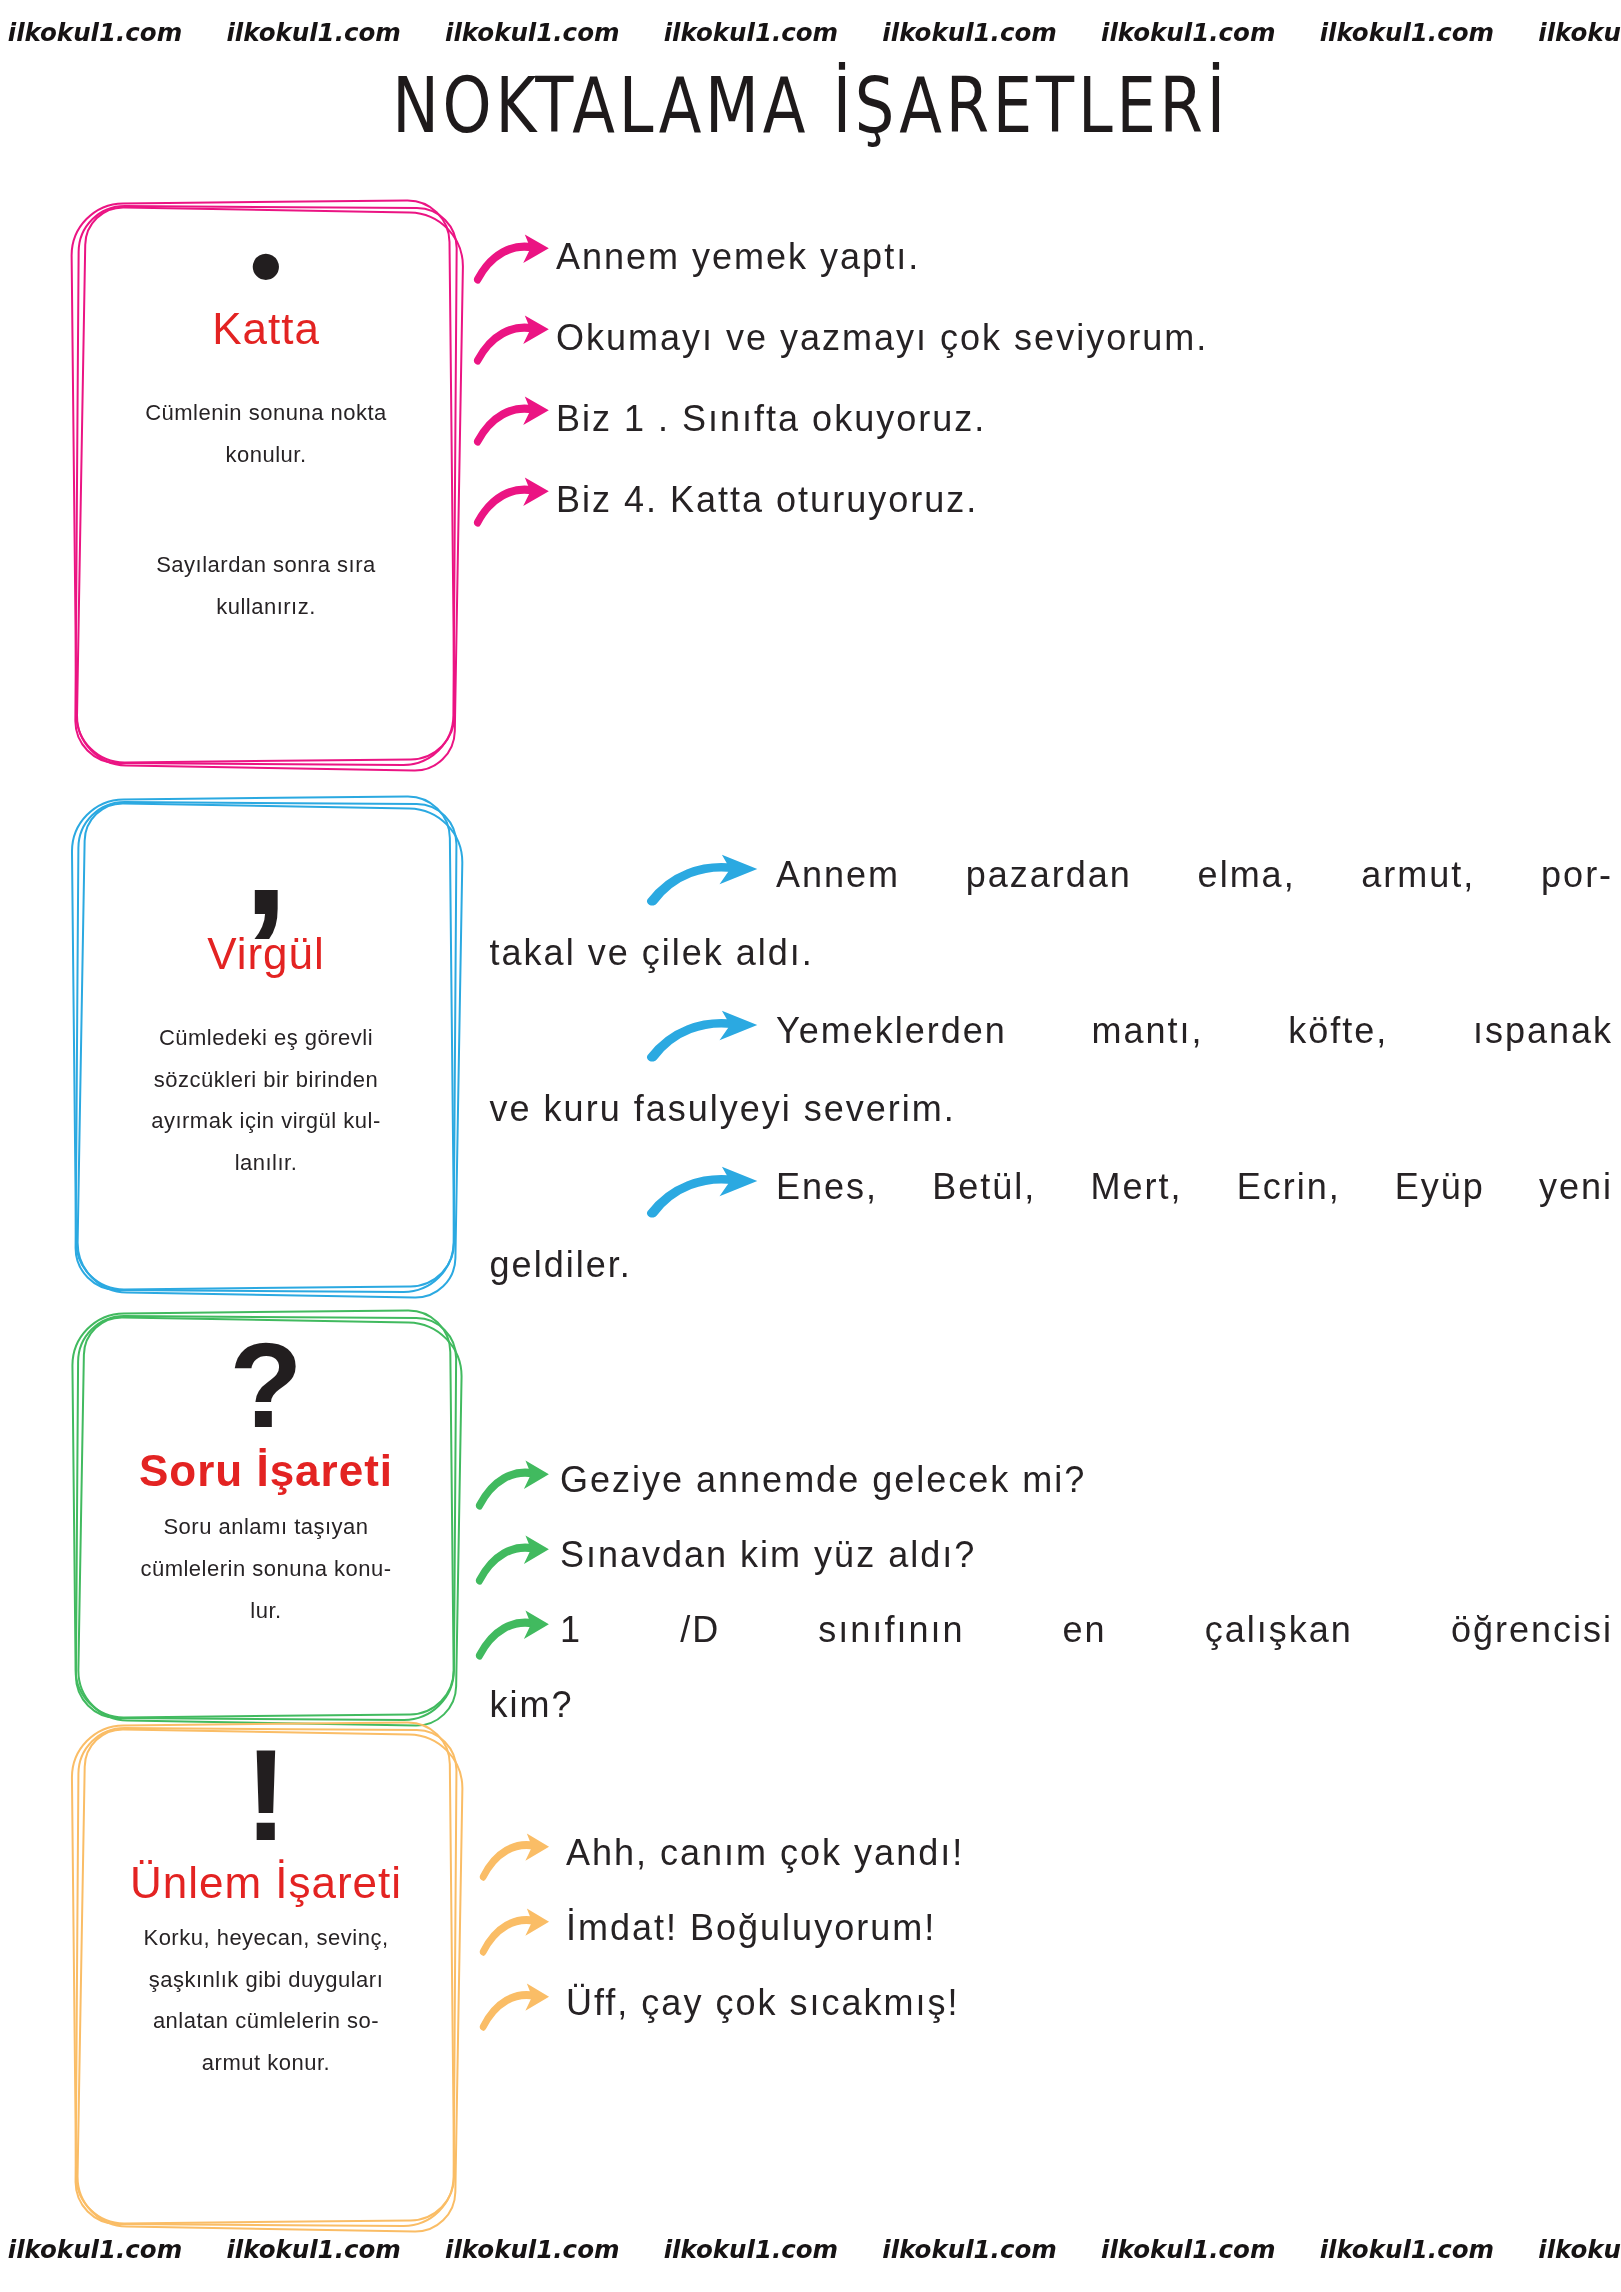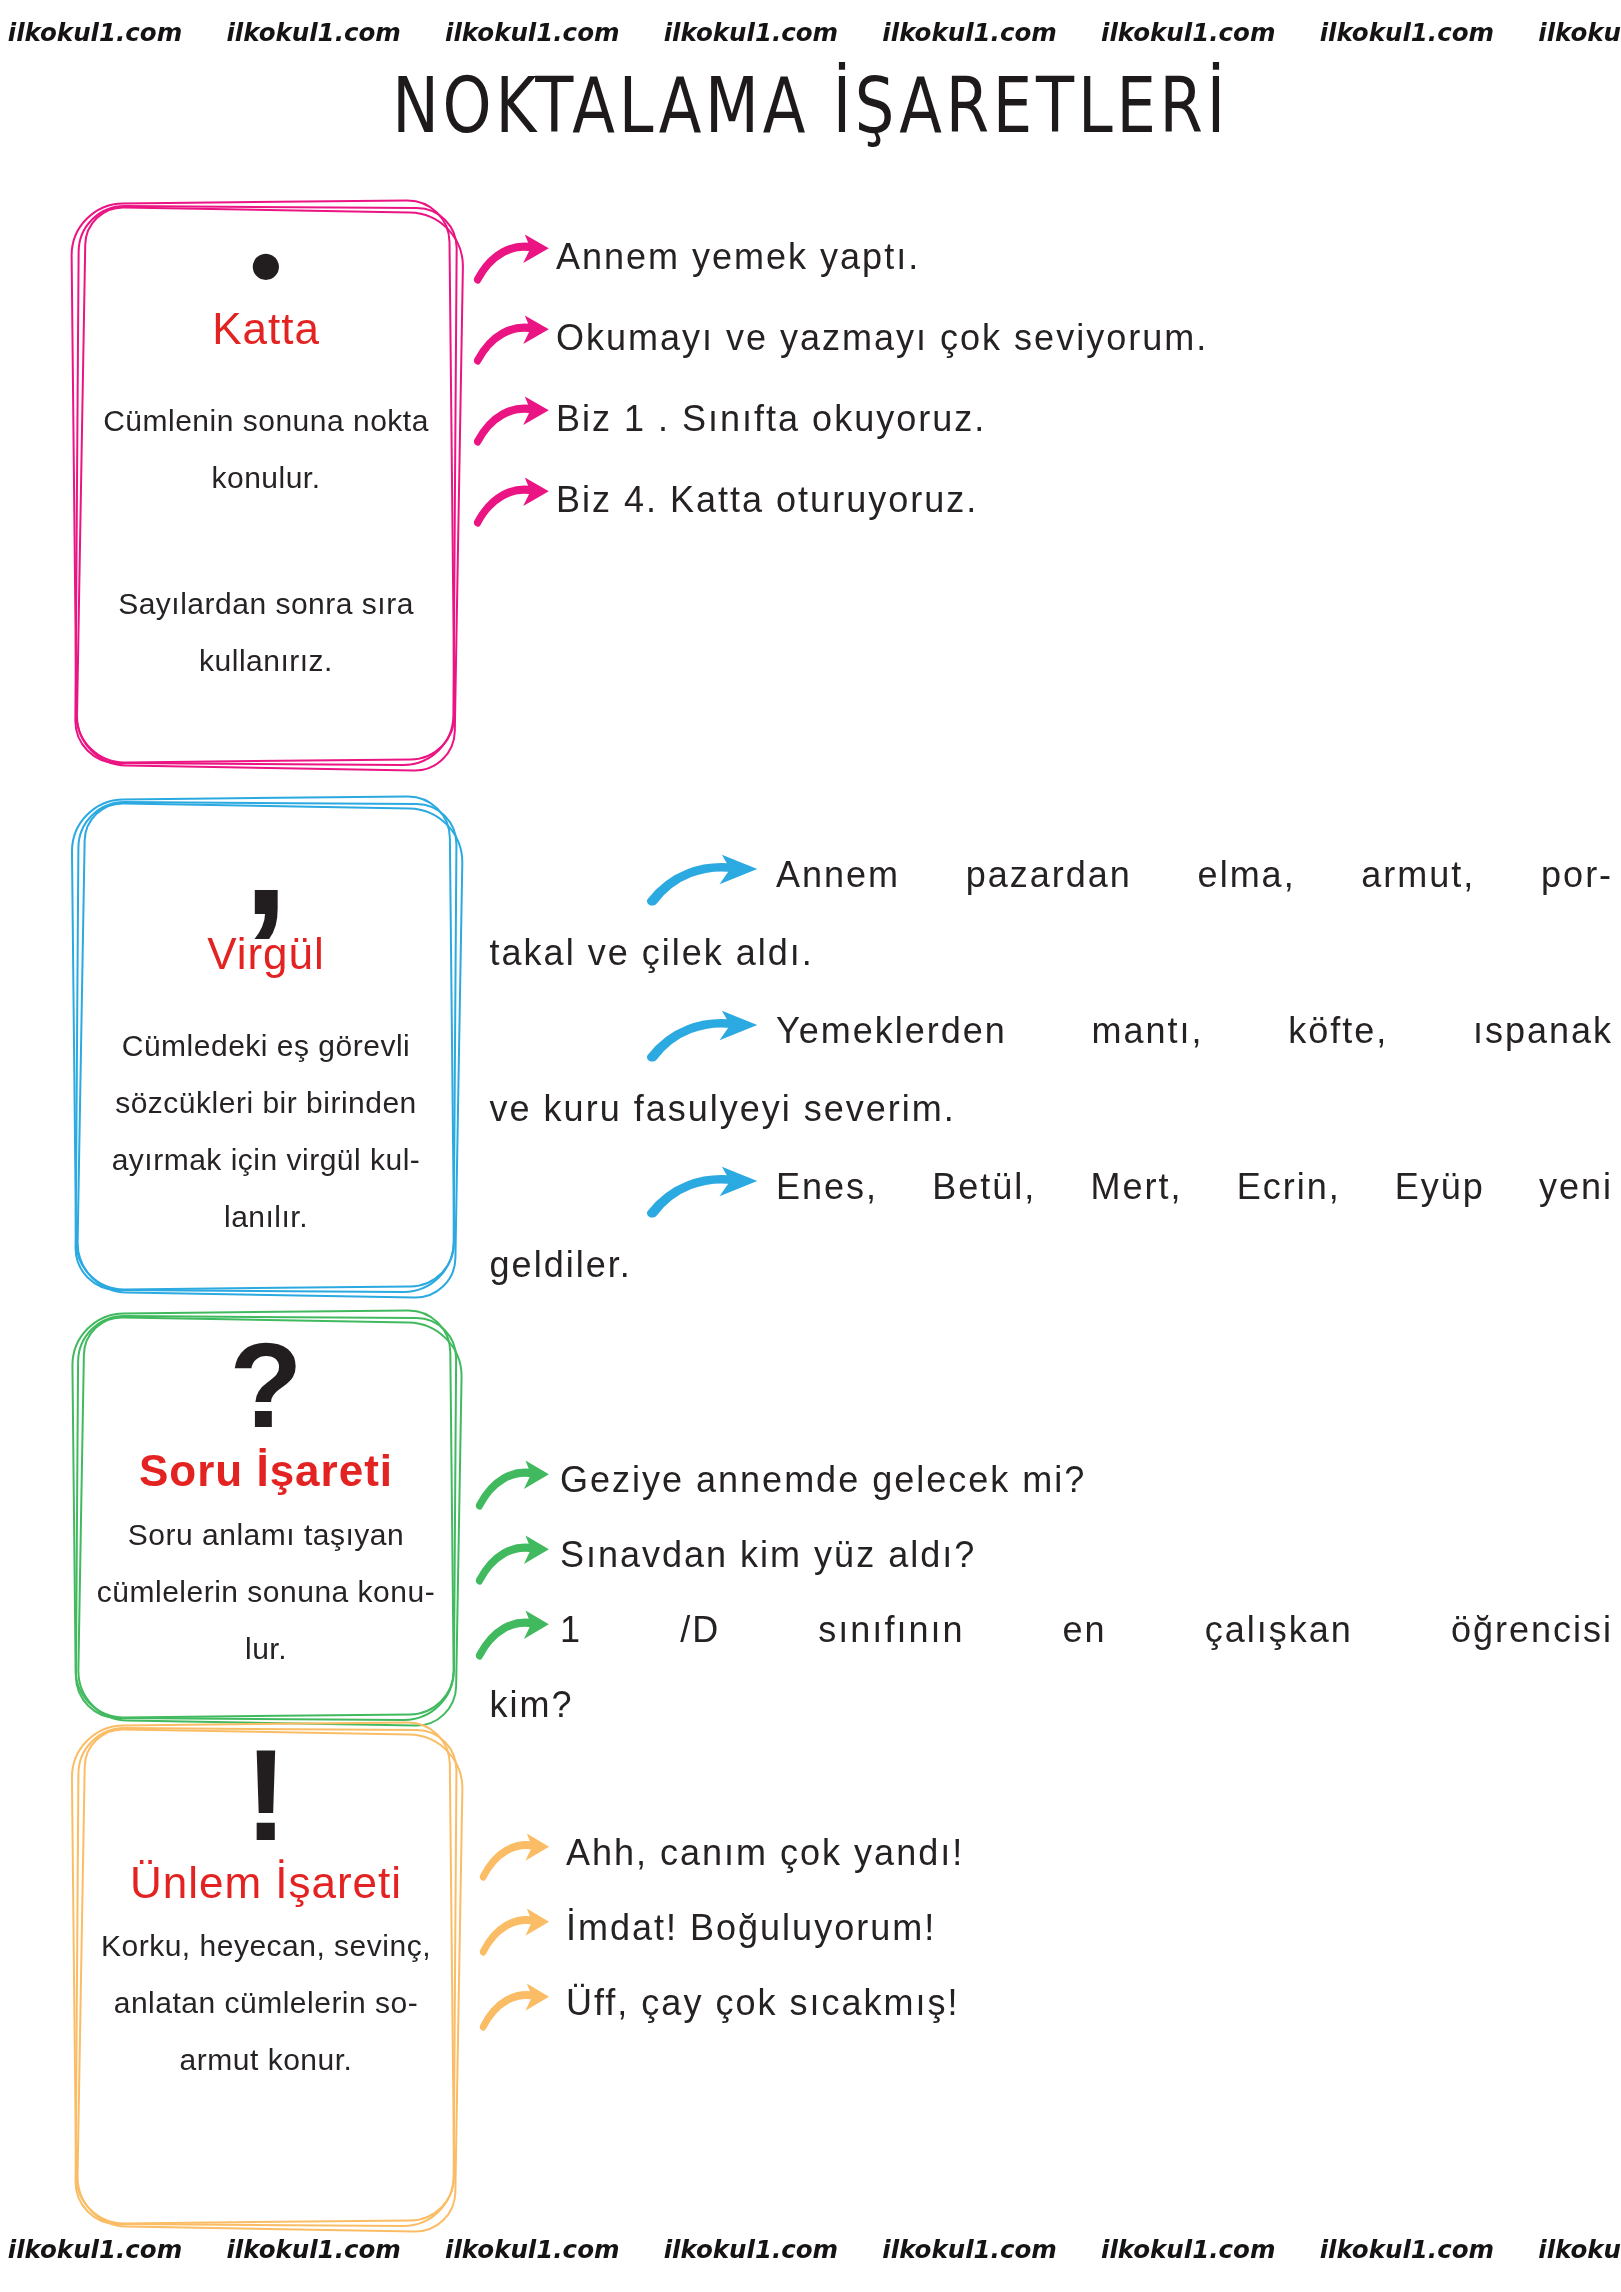--- a/index.html
+++ b/index.html
@@ -56,21 +56,21 @@
   .sym-ex    { font-size:129px; line-height:0.92; font-weight:bold; margin-top:-5.9px; }
 
   .heading {
     color:#e32322; font-size:44px; line-height:1.15; margin-top:9.8px;
     letter-spacing:1px;
   }
   .panel-1 .heading { margin-top:23.5px; }
   .panel-2 .heading { margin-top:6px;font-weight:bold; }
   .panel-3 .heading { margin-top:3.9px; }
 
-  .desc { margin-top:33px; font-size:30px; line-height:1.9; letter-spacing:0.5px; color:#272325; }
+  .desc { margin-top:33px; font-size:22px; line-height:1.9; letter-spacing:0.5px; color:#272325; }
   .panel-0 .desc { margin-top:37px; }
   .panel-1 .desc { margin-top:37px; }
   .panel-2 .desc { margin-top:9.8px; }
   .panel-3 .desc { margin-top:7.8px; }
   .desc .para + .para { margin-top:69px; }
 
   
   .examples { position:absolute; left:470px; width:1149px; }
   .panel-0 .examples { top:216px; }
   .panel-1 .examples { top:836px; }
@@ -265,20 +265,21 @@
   <div class="box">
     <i class="stroke s1"></i>
     <i class="stroke s2"></i>
     <i class="stroke s3"></i>
     <div class="box-content">
       <div class="symbol sym-ex">!</div>
       <div class="heading">Ünlem İşareti</div>
       <div class="desc">
           <div class="para">
             <div class="dline">Korku, heyecan, sevinç,</div>
+            <div class="dline">şaşkınlık gibi duyguları</div>
             <div class="dline">anlatan cümlelerin so-</div>
             <div class="dline">armut konur.</div>
           </div>
         </div>
     </div>
   </div>
   <div class="examples">
       <div class="example">
         <span class="line first">Ahh, canım çok yandı!<svg viewBox="0 0 100 60" class="arrow" preserveAspectRatio="none">
             <path d="M7 54 C 24 26, 50 15, 76 19" fill="none" stroke="#fabd66" stroke-width="9" stroke-linecap="round"></path>

